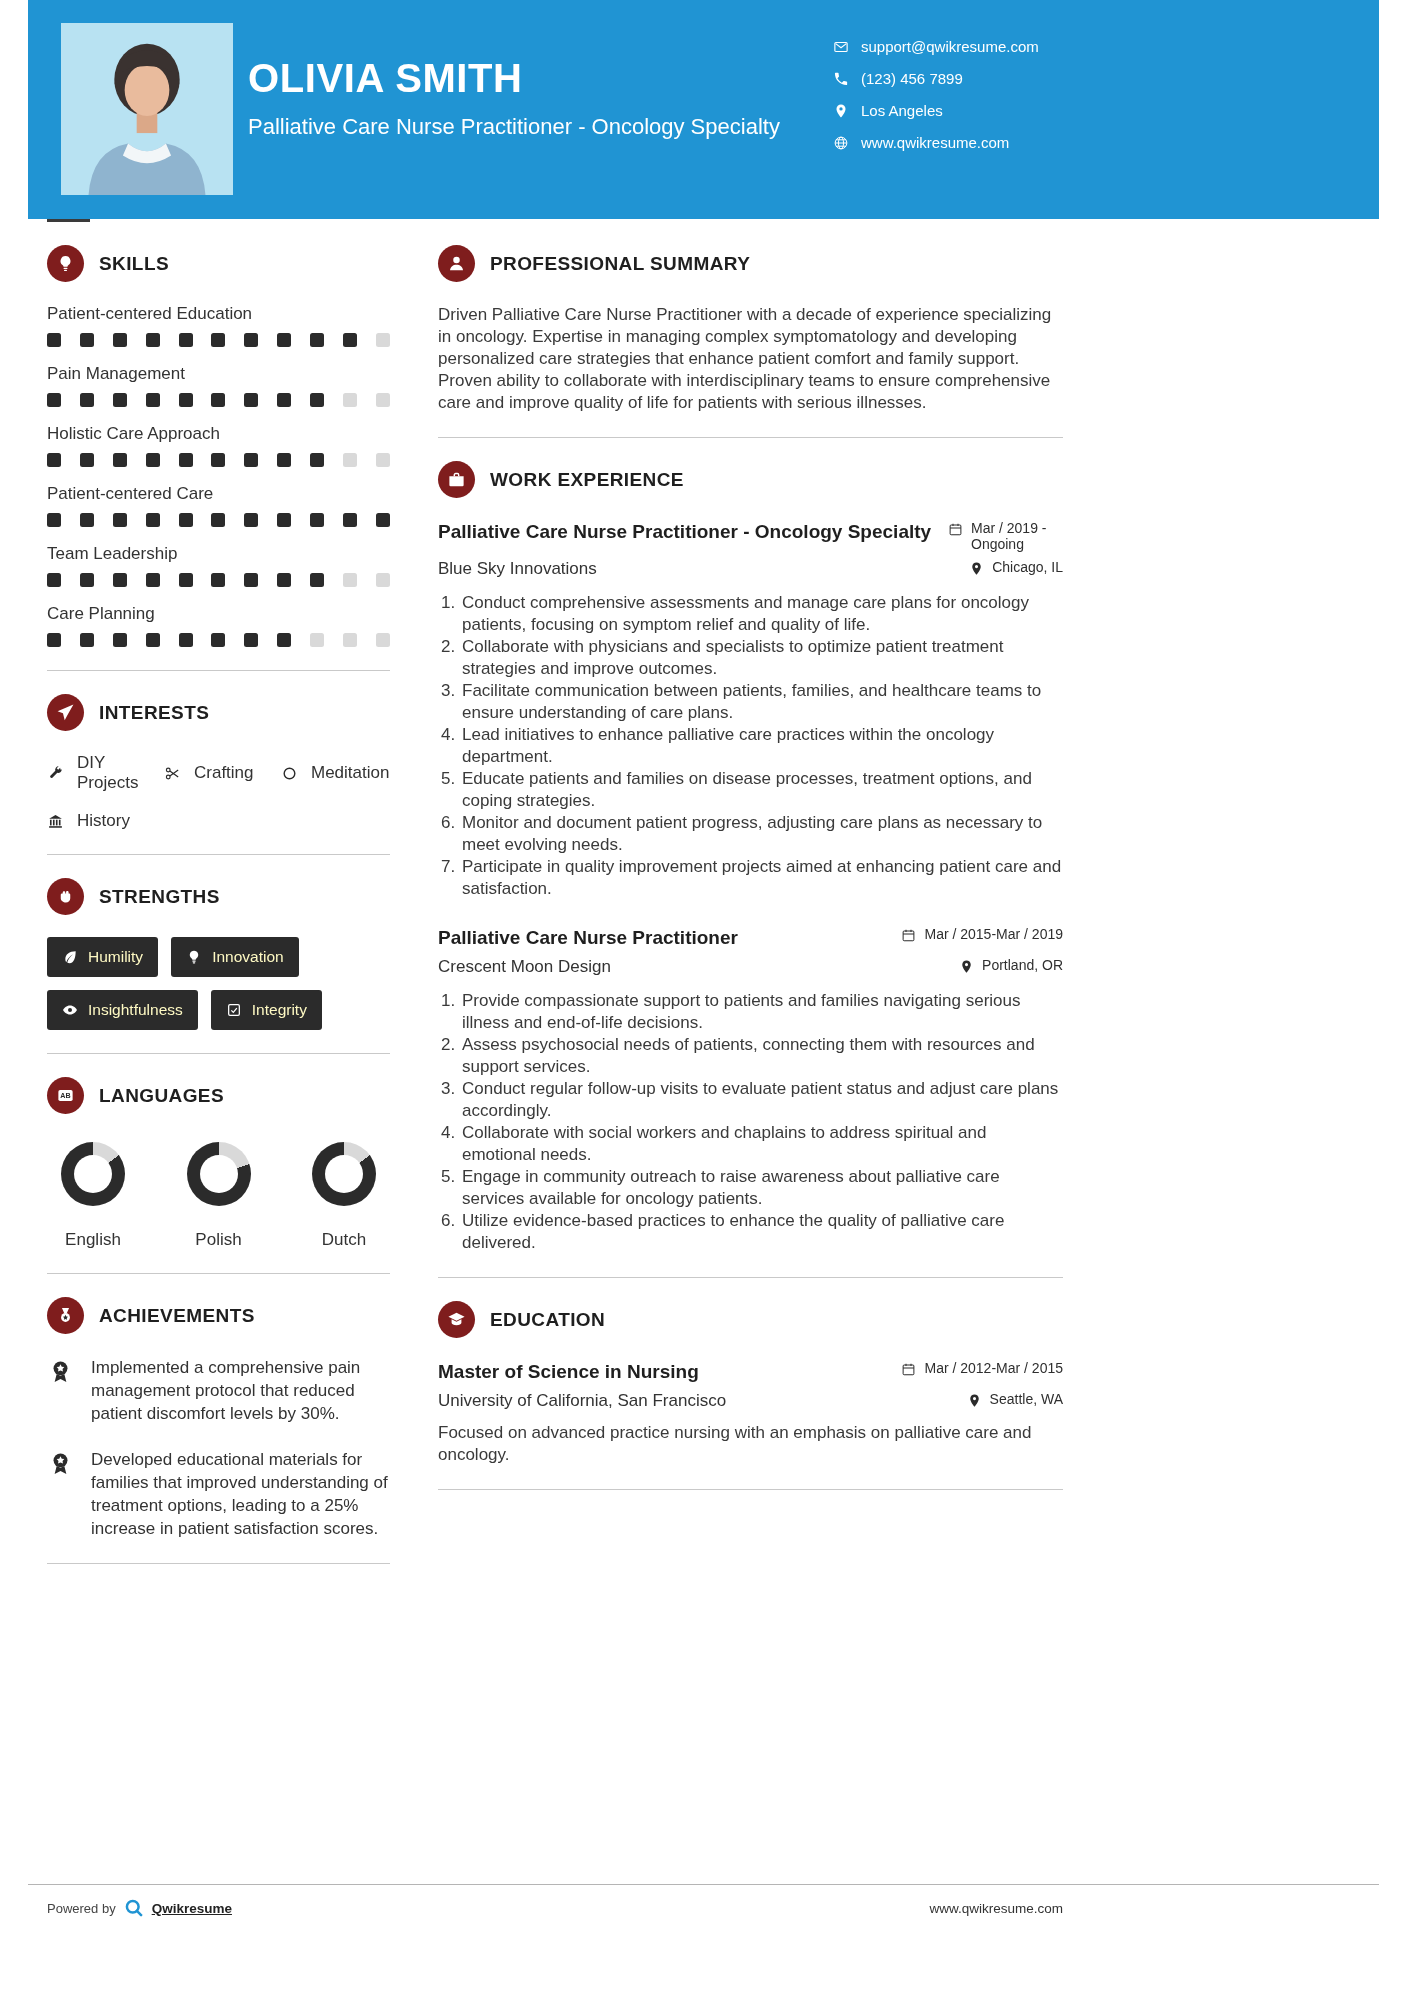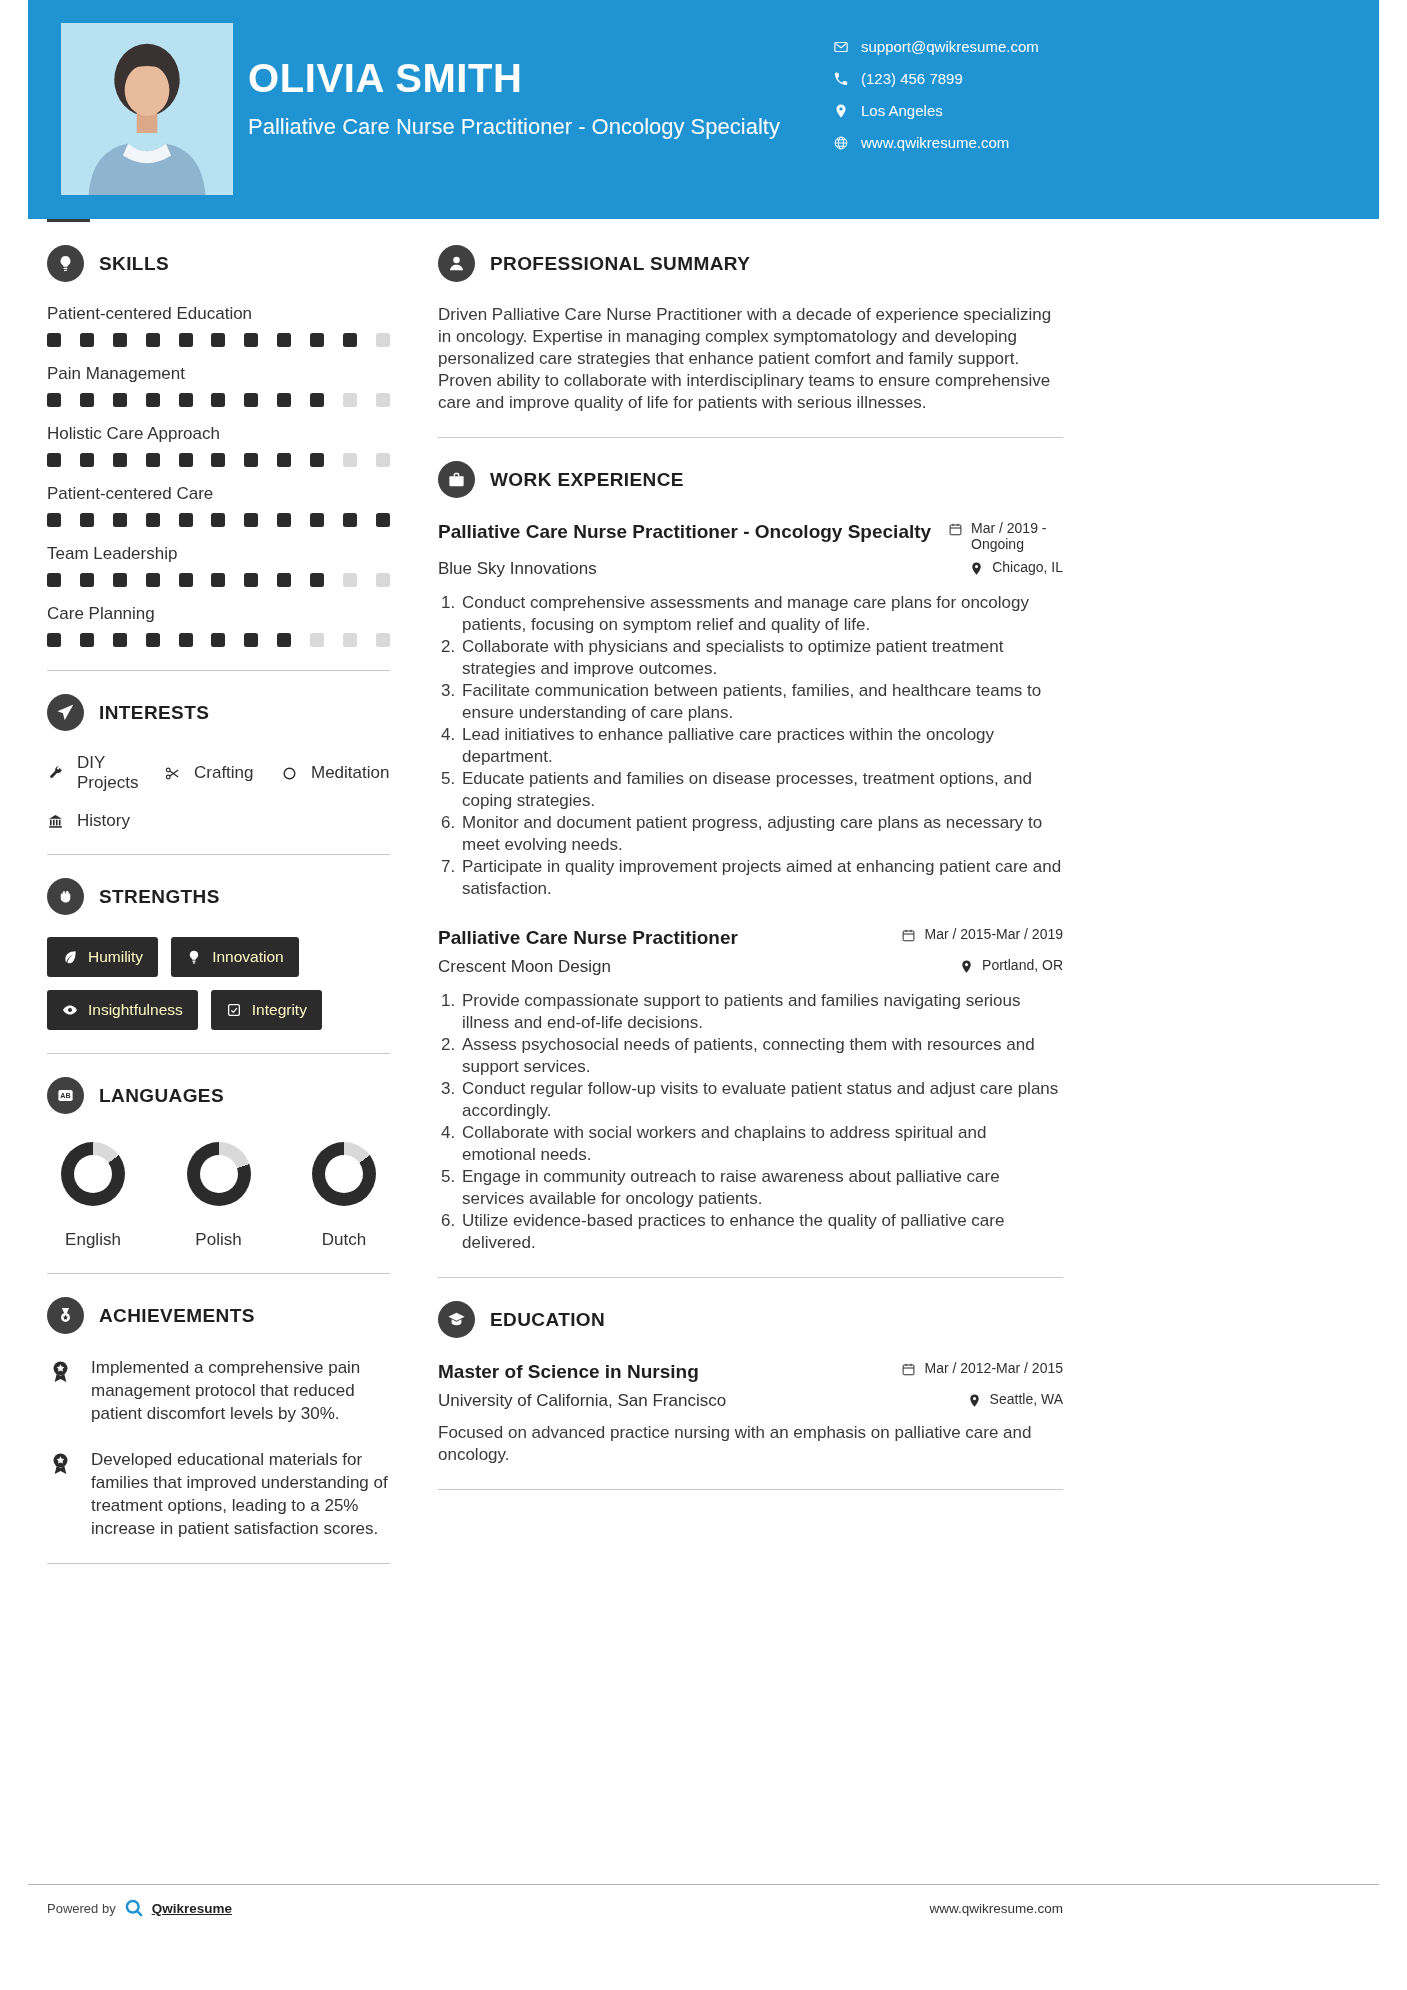--- a/index.html
+++ b/index.html
@@ -19,21 +19,21 @@
   .mini-icon { display: inline-flex; width: 17px; height: 17px; color: #2b2b2b; flex: none; }
   .mini-icon svg { width: 100%; height: 100%; }
   .contact .mini-icon { color: #fff; width: 16px; height: 16px; }
   .top-tick { position: absolute; left: 47px; top: 219px; width: 43px; height: 3px; background: #3a3a3a; }
 
   
   .col-left  { position: absolute; left: 47px;  top: 245px; width: 343px; }
   .col-right { position: absolute; left: 438px; top: 245px; width: 625px; }
 
   .sec-head { display: flex; align-items: center; gap: 15px; margin-bottom: 22px; }
-  .sec-icon { width: 37px; height: 37px; border-radius: 50%; background: #404040; color: #fff; display: flex; align-items: center; justify-content: center; flex: none; }
+  .sec-icon { width: 37px; height: 37px; border-radius: 50%; background: #7f1d1d; color: #fff; display: flex; align-items: center; justify-content: center; flex: none; }
   .sec-icon svg { width: 19px; height: 19px; }
   .sec-title { font-size: 19px; font-weight: 700; color: #1f1f1f; letter-spacing: .4px; }
   hr.div { border: 0; border-top: 1px solid #c9c9c9; margin: 23px 0; }
 
   
   .skill { margin-bottom: 17px; }
   .skill-label { font-size: 17px; color: #333; margin-bottom: 9px; }
   .squares { display: flex; justify-content: space-between; }
   .sq { width: 14px; height: 14px; border-radius: 2.5px; background: #d9d9d9; }
   .sq.on { background: #2b2b2b; }

